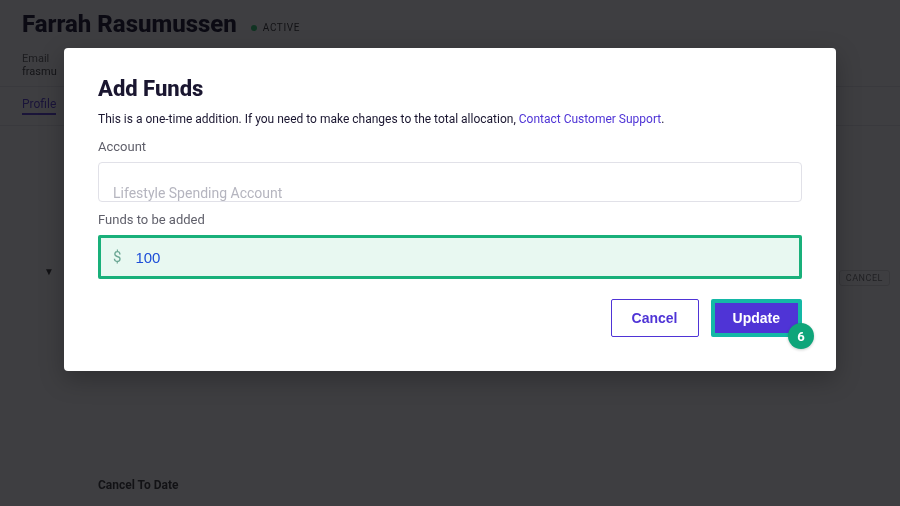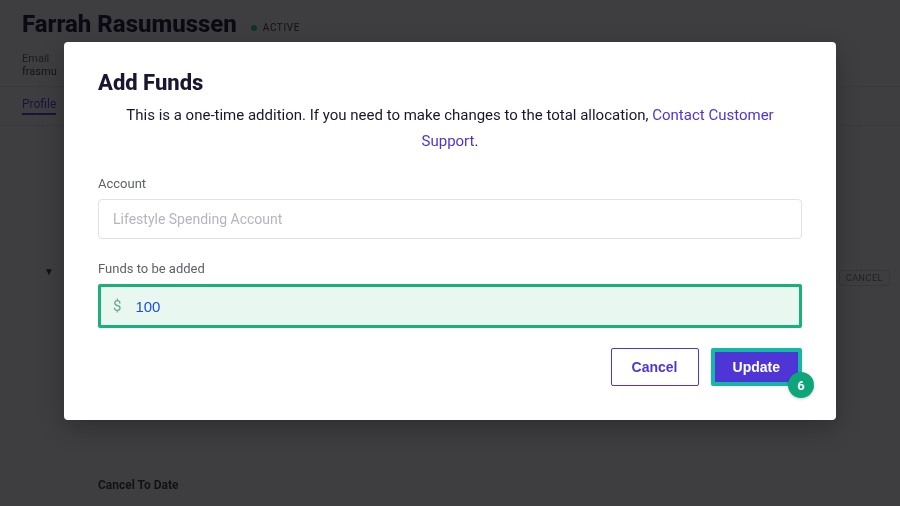--- a/index.html
+++ b/index.html
@@ -18,27 +18,27 @@
   .bg-tabs-row { border-top:1px solid #e6e6ea; border-bottom:1px solid #e6e6ea; padding: 10px 22px; font-size: 12px; color:#333; display:flex; gap:14px;}
   .bg-tabs-row .tab-active { color:#5a3fd8; border-bottom:2px solid #5a3fd8; padding-bottom:2px;}
   .bg-chip { position:absolute; right:10px; top:270px; font-size:9px; letter-spacing:.06em; color:#777; border:1px solid #ddd; padding:2px 6px; border-radius:3px;}
   .bg-spent { position:absolute; left:98px; top:478px; font-size:12px; font-weight:700; color:#3a3a3a;}
   .bg-caret { position:absolute; left:44px; top:266px; font-size:10px; color:#333; }
 
   
   .overlay { position:absolute; inset:0; background: rgba(8,8,12,.78); }
 
   
-  .modal { position:absolute; left:64px; top:42px; width:772px; background:#fff; border-radius:4px; box-shadow:0 8px 24px rgba(0,0,0,.25); padding:28px 34px 34px; }
+  .modal { position:absolute; left:64px; top:48px; width:772px; background:#fff; border-radius:4px; box-shadow:0 8px 24px rgba(0,0,0,.25); padding:28px 34px 34px; }
   .modal-title { font-size:22px; font-weight:800; color:#1a1630; margin-bottom:8px; }
-  .modal-desc { font-size:15px; line-height:1.7; color:#1a1630;text-align:center; }
+  .modal-desc { font-size:12px; line-height:1.7; color:#1a1630; }
   .modal-desc .link { color:#4f34d6; cursor:pointer; }
-  .form-group { margin-top:22px; }
+  .form-group { margin-top:10px; }
   .form-label { font-size:13px; color:#5f5f6a; margin-bottom:8px; display:block; }
-  .account-field { width:100%; height:40px; border:1px solid #e1e1e8; border-radius:4px; background:#fff; padding:0 14px; font-size:14px; color:#b5b5bf; display:flex; align-items:center; }
+  .account-field { width:100%; height:40px; border:1px solid #e1e1e8; border-radius:4px; background:#fff; padding:0 14px; font-size:14px; color:#b5b5bf; display:flex; align-items:flex-end; }
   .funds-wrap { width:100%; height:44px; border:3px solid #19b07a; background:#e8f8f1; border-radius:2px; display:flex; align-items:center; padding:0 12px; gap:14px; }
   .funds-currency { color:#6aa693; font-size:15px; }
   .funds-input { border:none; background:transparent; outline:none; font-size:15px; color:#1d4ed8; width:100%; }
   .actions { display:flex; justify-content:flex-end; gap:12px; margin-top:20px; position:relative; }
   .btn { height:38px; min-width:88px; border-radius:2px; font-size:14px; font-weight:600; cursor:pointer; display:inline-flex; align-items:center; justify-content:center; padding:0 18px; }
   .btn-cancel { background:#fff; color:#4f34d6; border:1.5px solid #4f34d6; }
   .btn-update { background:#4f34d6; color:#fff; border:4px solid #14b8a6; }
   .step-badge { position:absolute; right:-12px; bottom:-12px; width:26px; height:26px; border-radius:50%; background:#0fa57a; color:#fff; font-size:13px; font-weight:700; display:flex; align-items:center; justify-content:center; box-shadow:0 1px 3px rgba(0,0,0,.2); }
 </style>
 </head>

